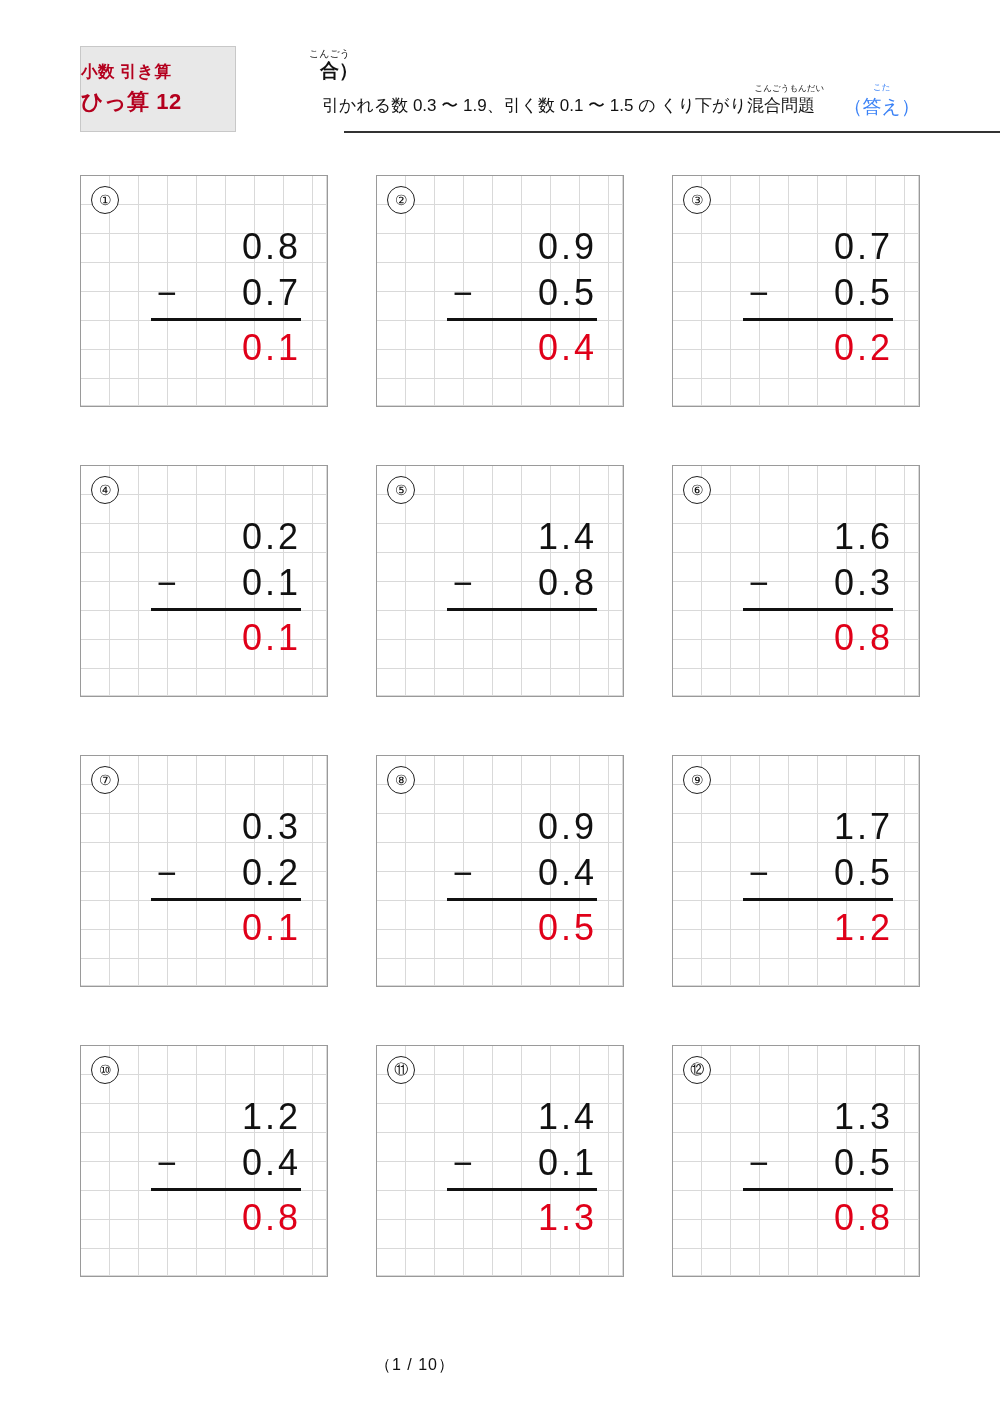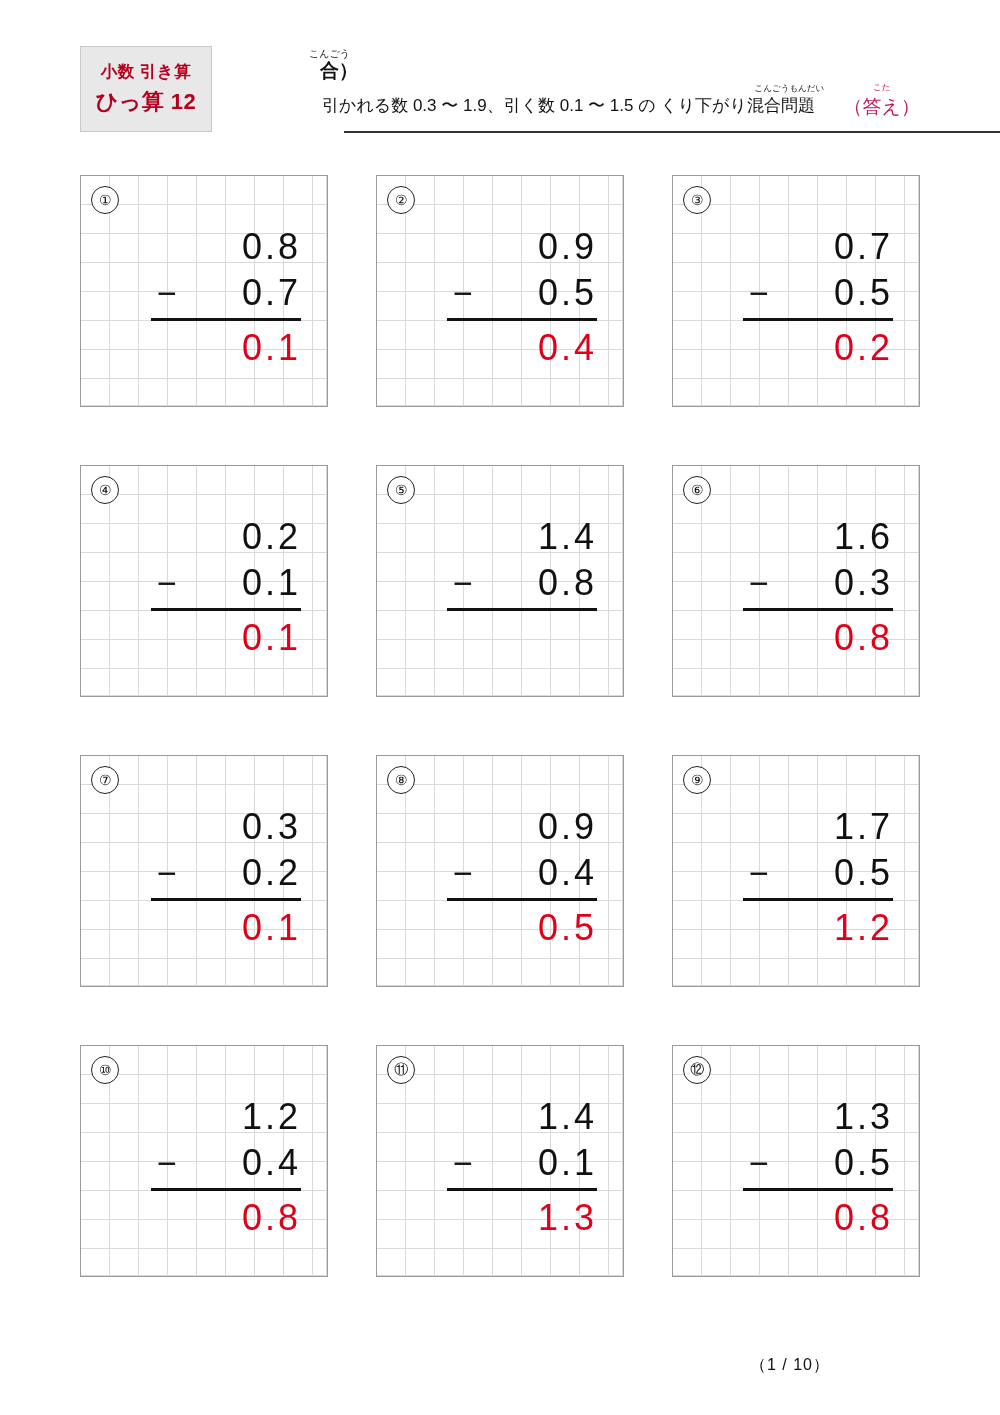--- a/index.html
+++ b/index.html
@@ -21,28 +21,27 @@
     position: absolute;
     left: 80px;
     top: 46px;
     width: 840px;
     height: 86px;
   }
   .header-badge {
     position: absolute;
     left: 0;
     top: 0;
-    width: 132px;
+    width: 156px;
     height: 86px;
     background: #e8e8e8;
     border: 1px solid #c8c8c8;
     box-sizing: border-box;
     display: flex;
     flex-direction: column;
-    align-items: center;
     justify-content: center;
     gap: 4px;
   }
   .header-badge .line1 {
     font-family: "Liberation Sans", sans-serif;
     font-size: 16.5px;
     font-weight: bold;
     color: #b4001e;
     letter-spacing: 0.5px;
   }
@@ -109,21 +108,21 @@
     left: 132px;
     top: 85px;
     width: 708px;
     height: 1.5px;
     background: #333;
   }
   .answer-mark {
     position: absolute;
     right: 0;
     top: 48px;
-    color: #be185d;
+    color: #3b82f6;
     font-family: Liberation Sans, sans-serif;
     font-size: 19px;
     white-space: nowrap;
   }
   .answer-mark .rt {
     position: absolute;
     top: -12px;
     left: 50%;
     transform: translateX(-50%);
     font-size: 8.5px;
@@ -206,21 +205,21 @@
     line-height: 46px;
     height: 46px;
   }
 
   
   .footer {
     position: absolute;
     left: 0;
     top: 1355px;
     width: 830px;
-    text-align: right;
+    text-align: center;
     font-family: "Liberation Sans", sans-serif;
     font-size: 16px;
     color: #111;
     letter-spacing: 1px;
   }
 </style>
 </head>
 <body>
 
 <div class="header">

